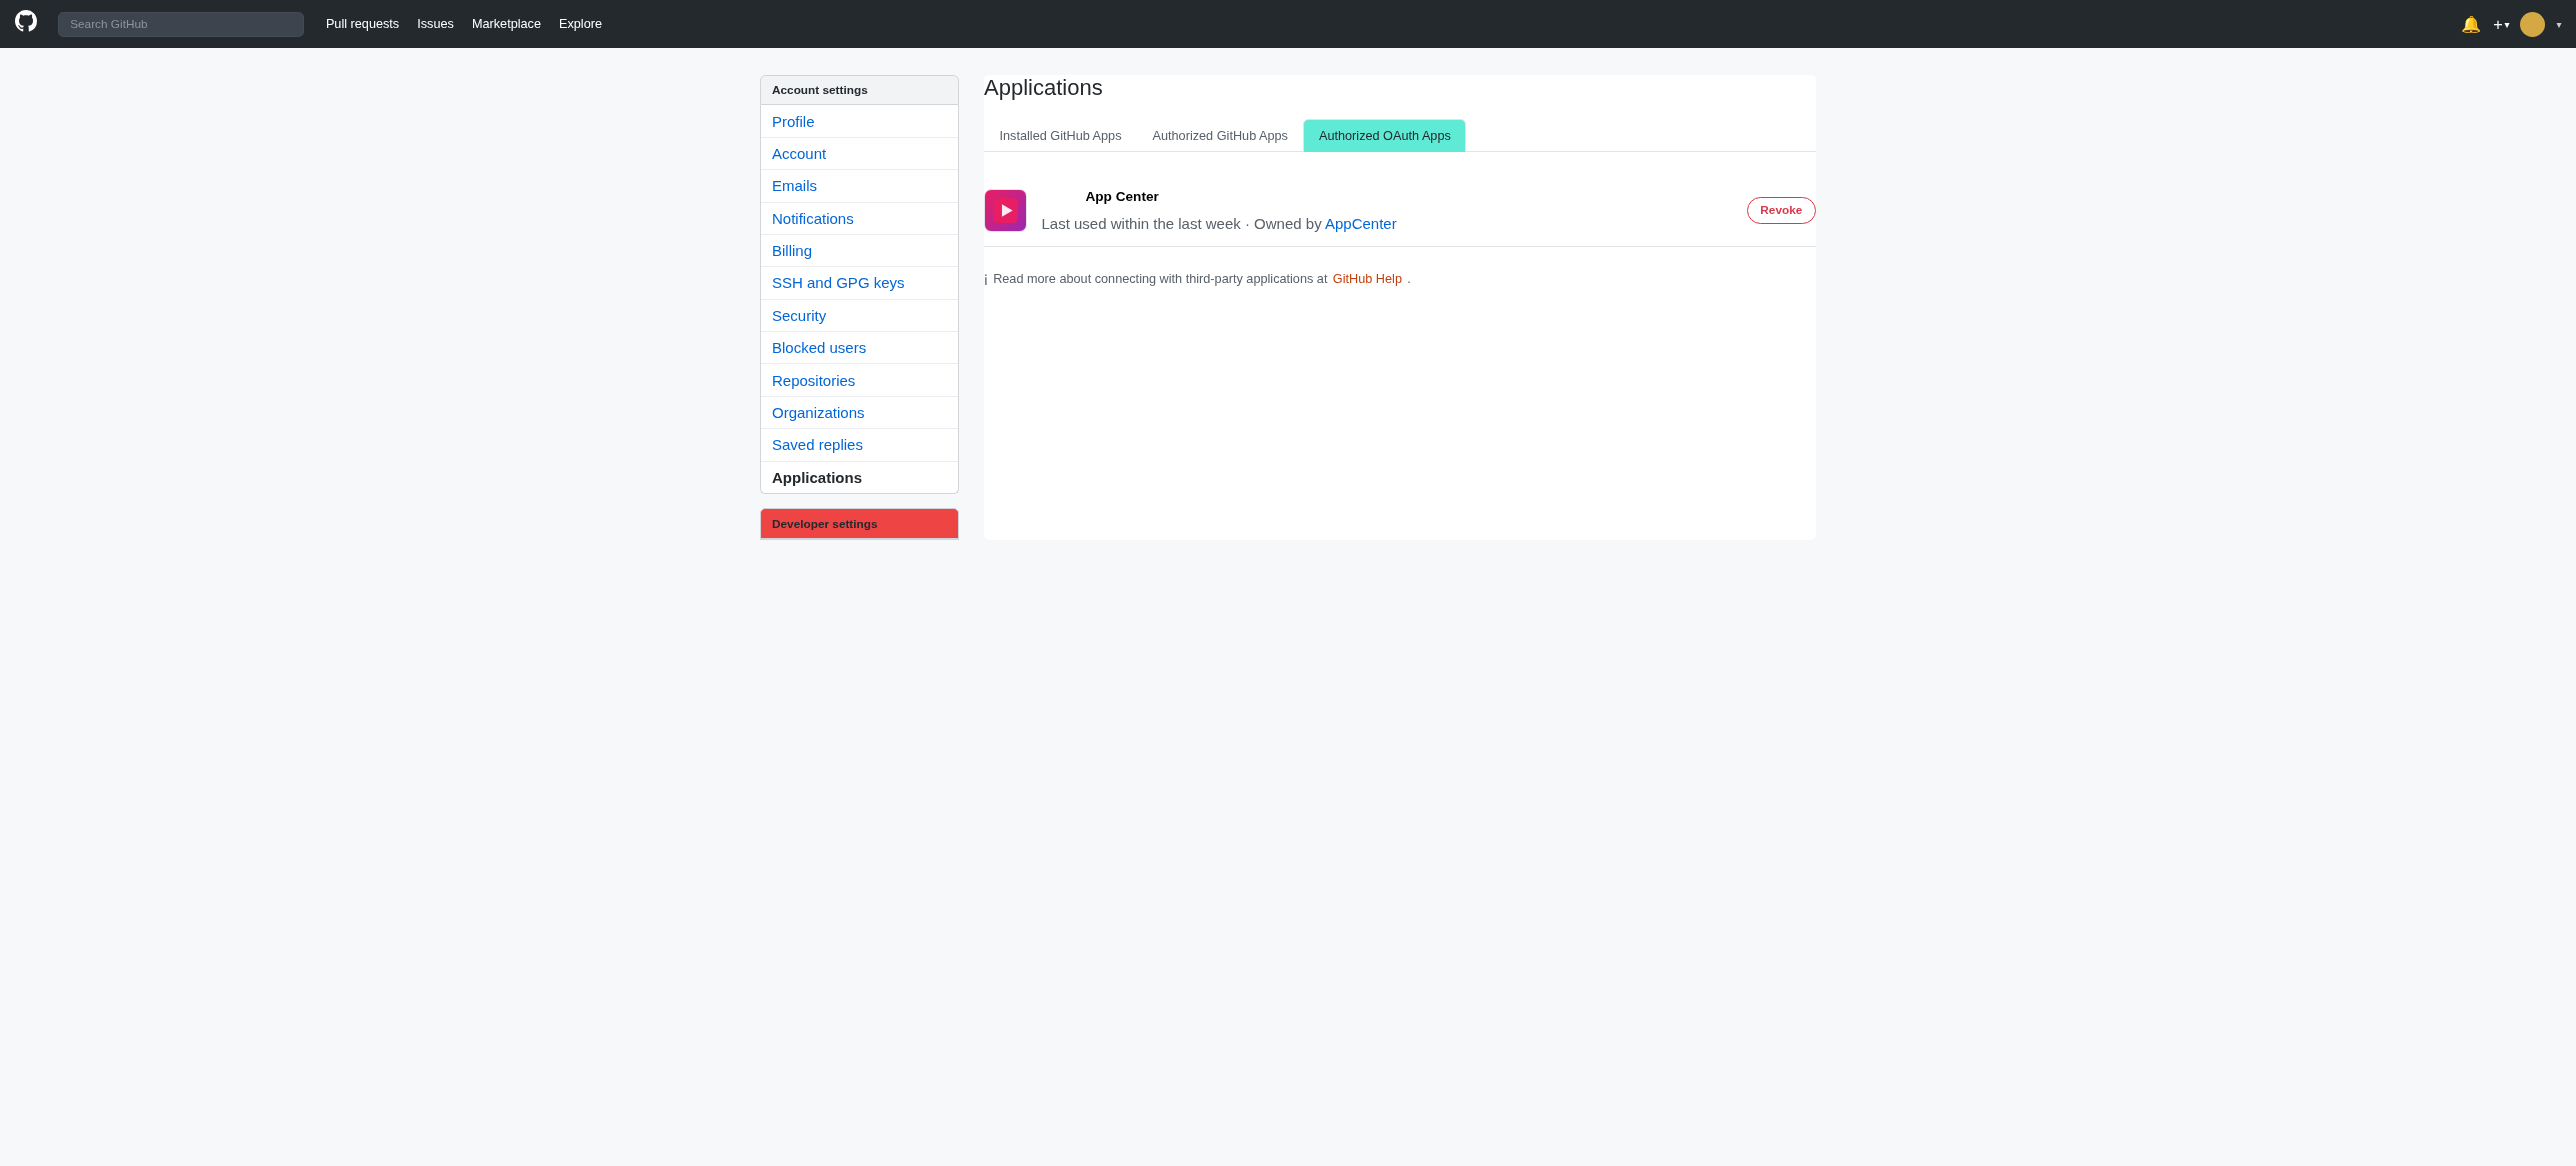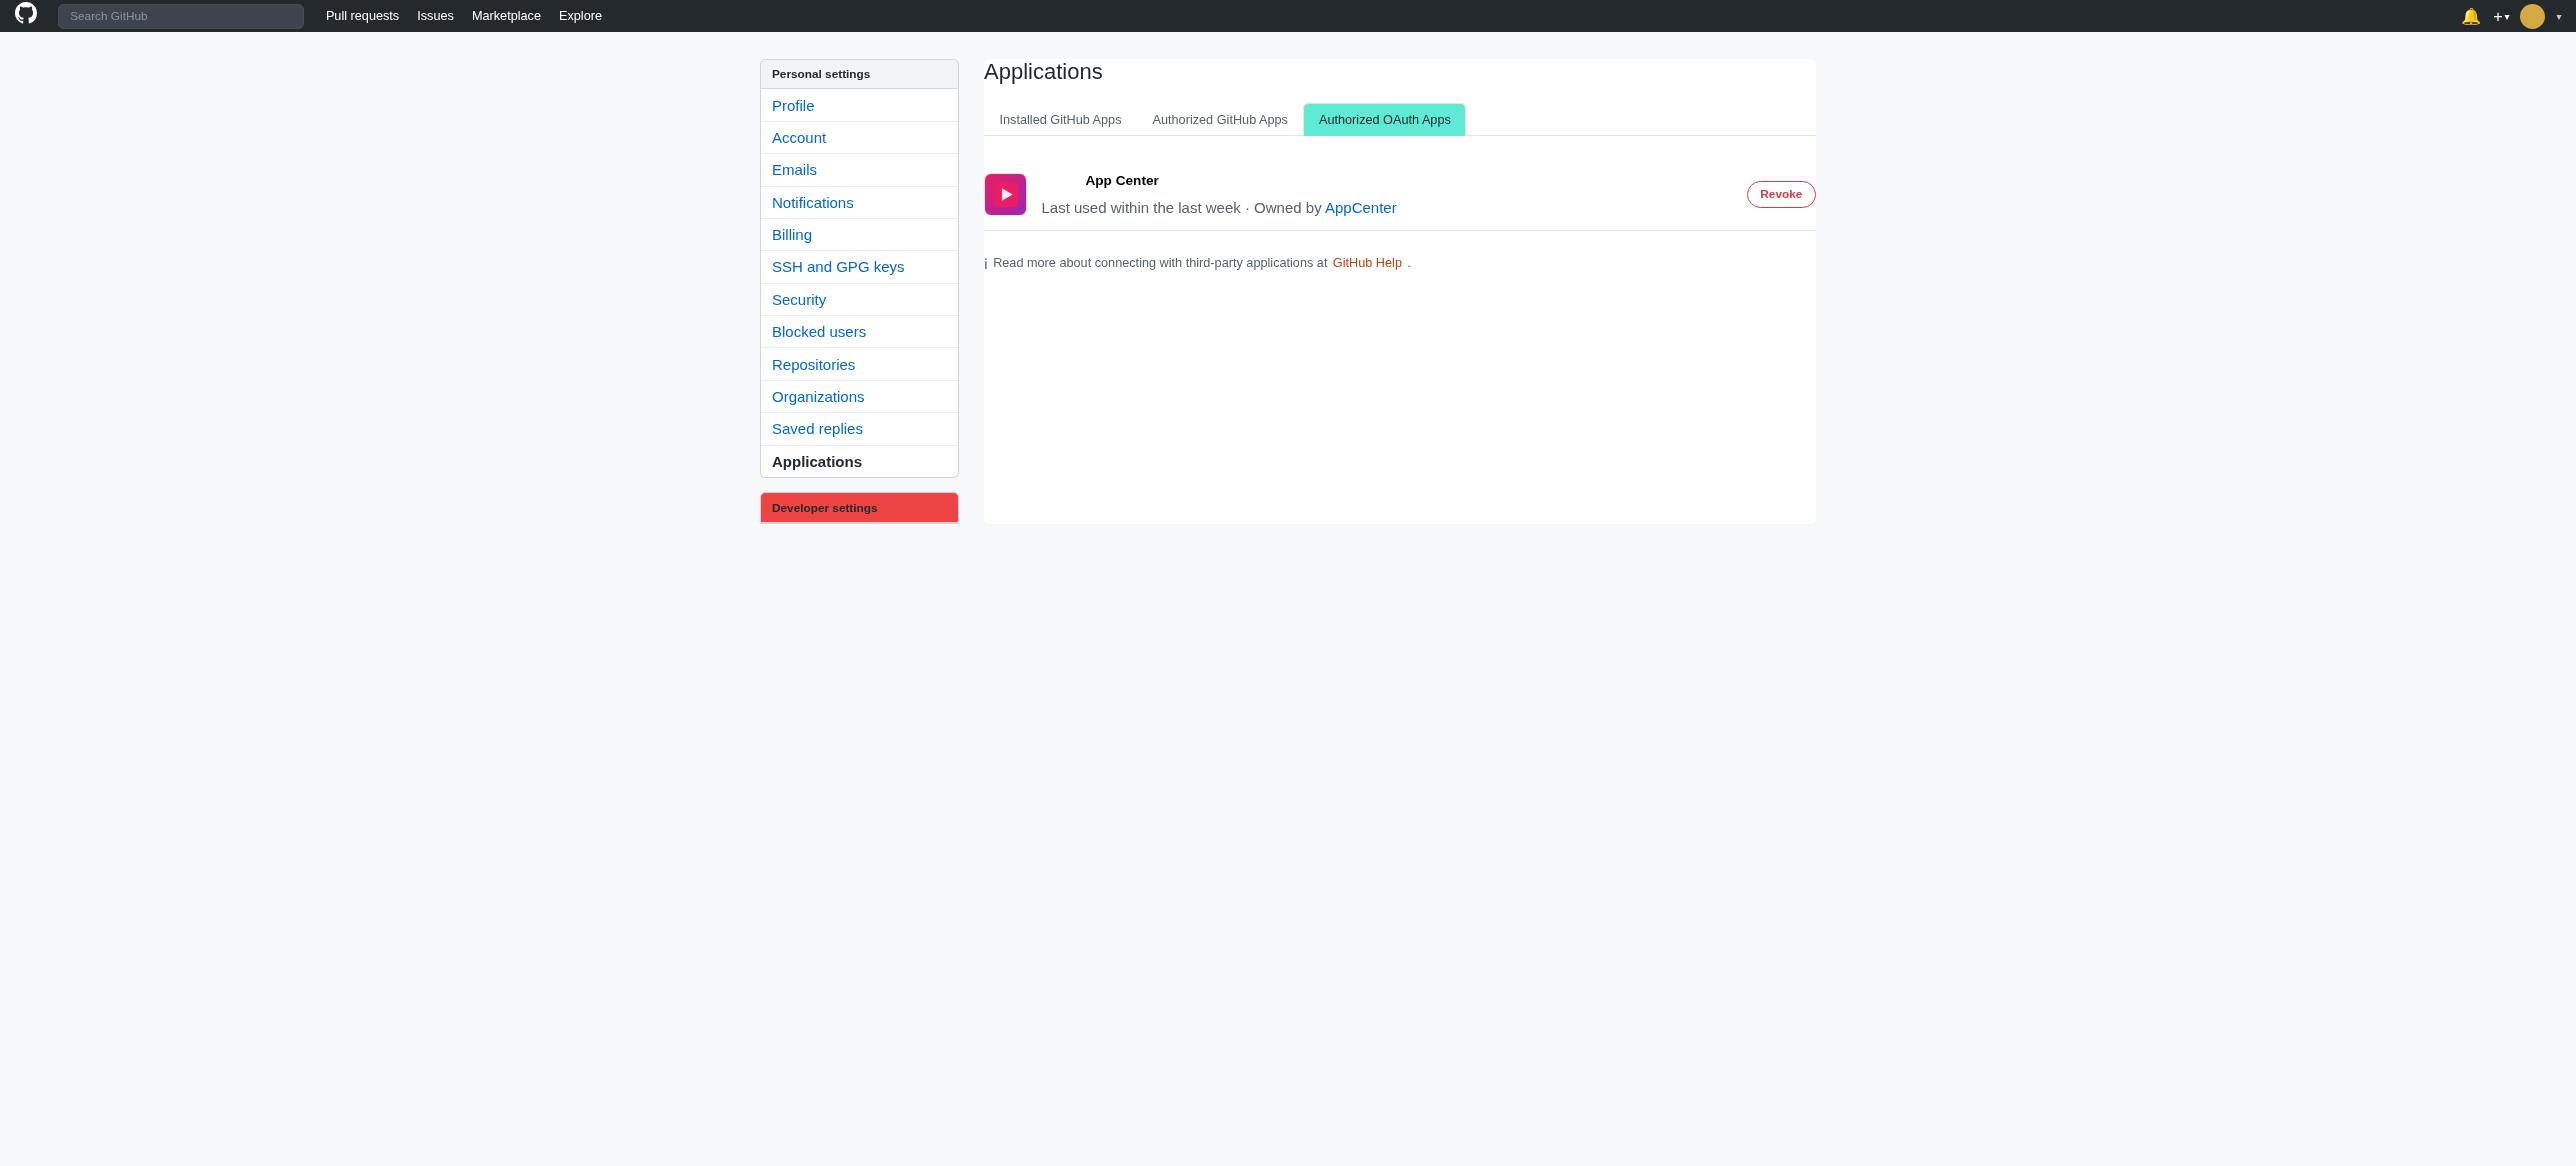--- a/index.html
+++ b/index.html
@@ -1,21 +1,21 @@
 <!DOCTYPE html>
 <html style="font-size:14.5px"><head>
   <meta charset="utf-8">
   <style>
     * { box-sizing: border-box; margin: 0; padding: 0; }
     body { font-family: -apple-system, BlinkMacSystemFont, "Segoe UI", Helvetica, Arial, sans-serif; font-size: 12.7px; color: #24292e; background: #f6f8fa; }
 
     
     .navbar {
       background: #24292e;
-      height: 32px;
+      height: 48px;
       display: flex;
       align-items: center;
       padding: 0 14.5px;
       gap: 14.5px;
     }
     .navbar-logo { color: white; font-size: 22px; margin-right: 7.2px; }
     .navbar-search {
       background: #3d444d;
       border: 0.9px solid #444d56;
       border-radius: 5.4px;
@@ -241,21 +241,21 @@
     <span class="navbar-icon">🔔</span>
     <span class="navbar-plus caret" style="color:white; font-size:16.3px; cursor:pointer;">+</span>
     <div class="navbar-avatar"></div>
     <span style="color:#ccc; font-size:10px; cursor:pointer;">▾</span>
   </div>
 </nav>
 
 <div class="page-layout">
 
   <aside class="sidebar">
-    <div class="sidebar-section-title">Personal settings</div>
+    <div class="sidebar-section-title">Account settings</div>
     <nav class="sidebar-nav">
       <a class="sidebar-item">Profile</a>
       <a class="sidebar-item">Account</a>
       <a class="sidebar-item">Emails</a>
       <a class="sidebar-item">Notifications</a>
       <a class="sidebar-item">Billing</a>
       <a class="sidebar-item">SSH and GPG keys</a>
       <a class="sidebar-item">Security</a>
       <a class="sidebar-item">Blocked users</a>
       <a class="sidebar-item">Repositories</a>

